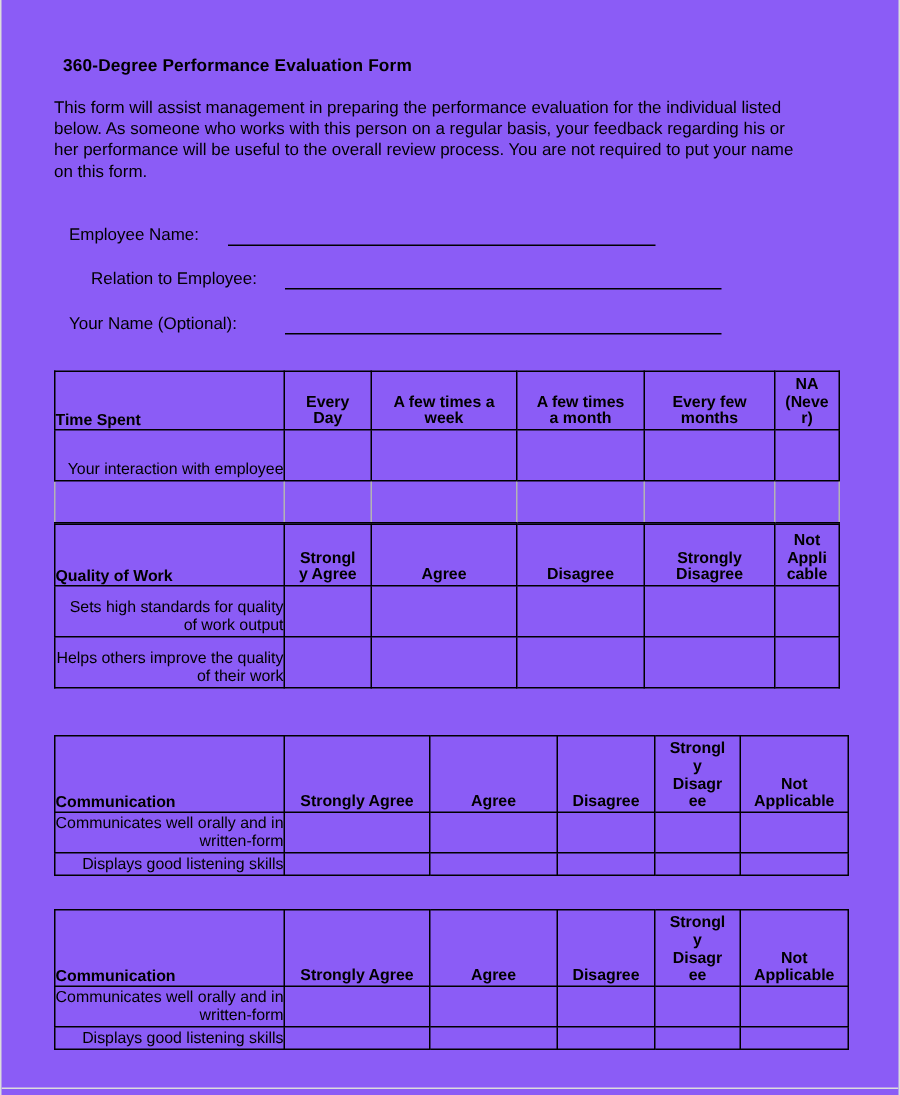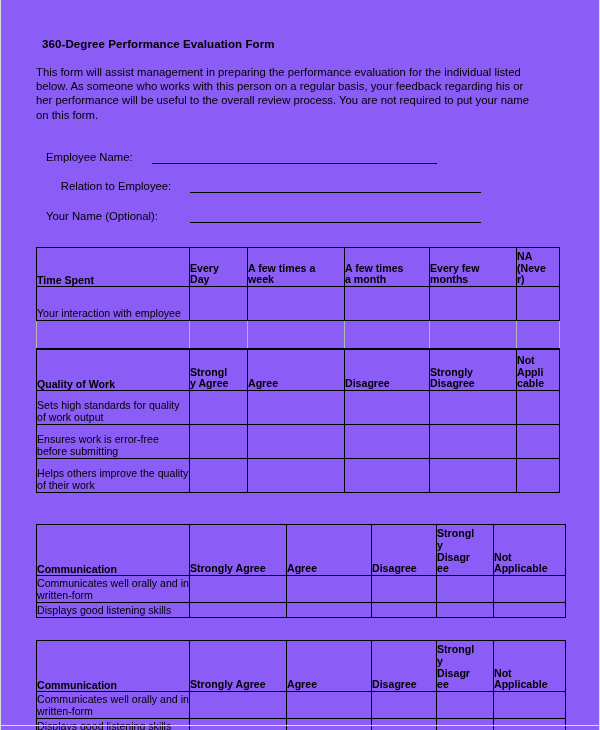--- a/index.html
+++ b/index.html
@@ -90,33 +90,34 @@
     font-size: 10.6px;
   }
   table.form-table td {
     border: 1.2px solid #000000;
     padding: 0;
     vertical-align: bottom;
     box-sizing: border-box;
   }
   td.hd {
     font-weight: bold;
+    text-align: center;
     line-height: 11.6px;
     padding: 3px 2px 3px 2px;
   }
   td.hd-cat {
     font-weight: bold;
     text-align: left;
     padding-left: 6px;
     padding-bottom: 3px;
     line-height: 12px;
     margin-top: 28px;
   }
   td.item {
-    text-align: left;
+    text-align: right;
     vertical-align: top;
     padding: 3px 4px 3px 6px;
     line-height: 12.6px;
     font-weight: normal;
   }
   td.blank { }
 
   
   tr.spacer td {
     border-left-color: #b4b4b4;
@@ -249,28 +250,20 @@
           </tr>
           <tr>
             <td class="item" style="height:34px;">Sets high standards for quality of work output</td>
             <td class="blank"></td>
             <td class="blank"></td>
             <td class="blank"></td>
             <td class="blank"></td>
             <td class="blank"></td>
           </tr>
           <tr>
-            <td class="item" style="height:34px;">Ensures work is error-free before submitting</td>
-            <td class="blank"></td>
-            <td class="blank"></td>
-            <td class="blank"></td>
-            <td class="blank"></td>
-            <td class="blank"></td>
-          </tr>
-          <tr>
             <td class="item" style="height:34px;">Helps others improve the quality of their work</td>
             <td class="blank"></td>
             <td class="blank"></td>
             <td class="blank"></td>
             <td class="blank"></td>
             <td class="blank"></td>
           </tr>
         </tbody>
       </table>
     </div>

